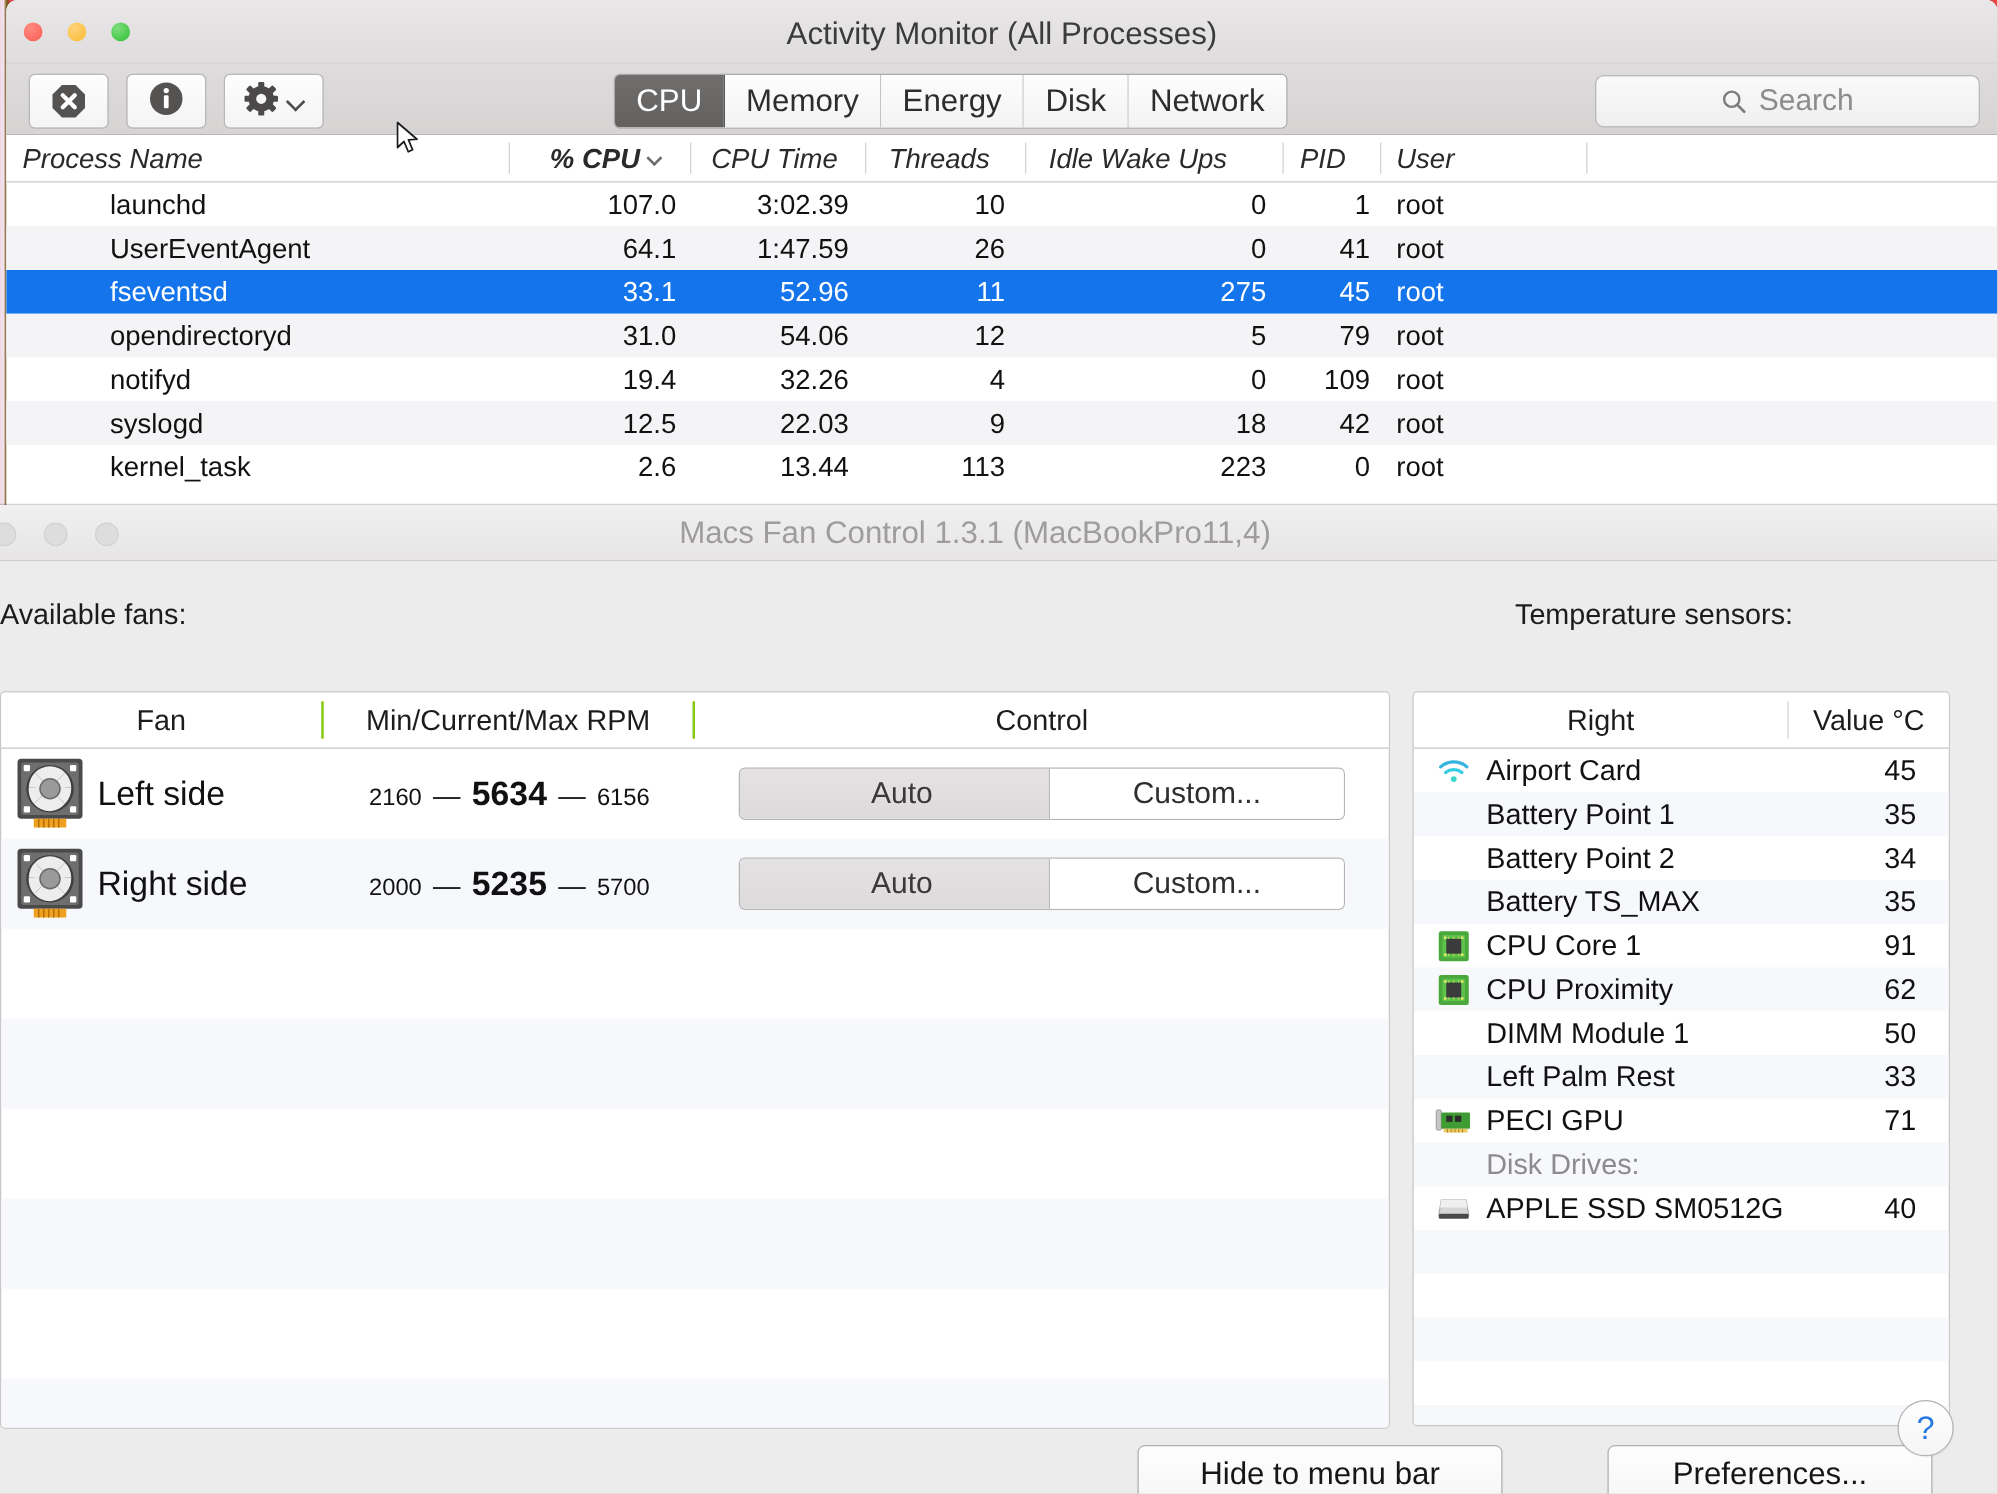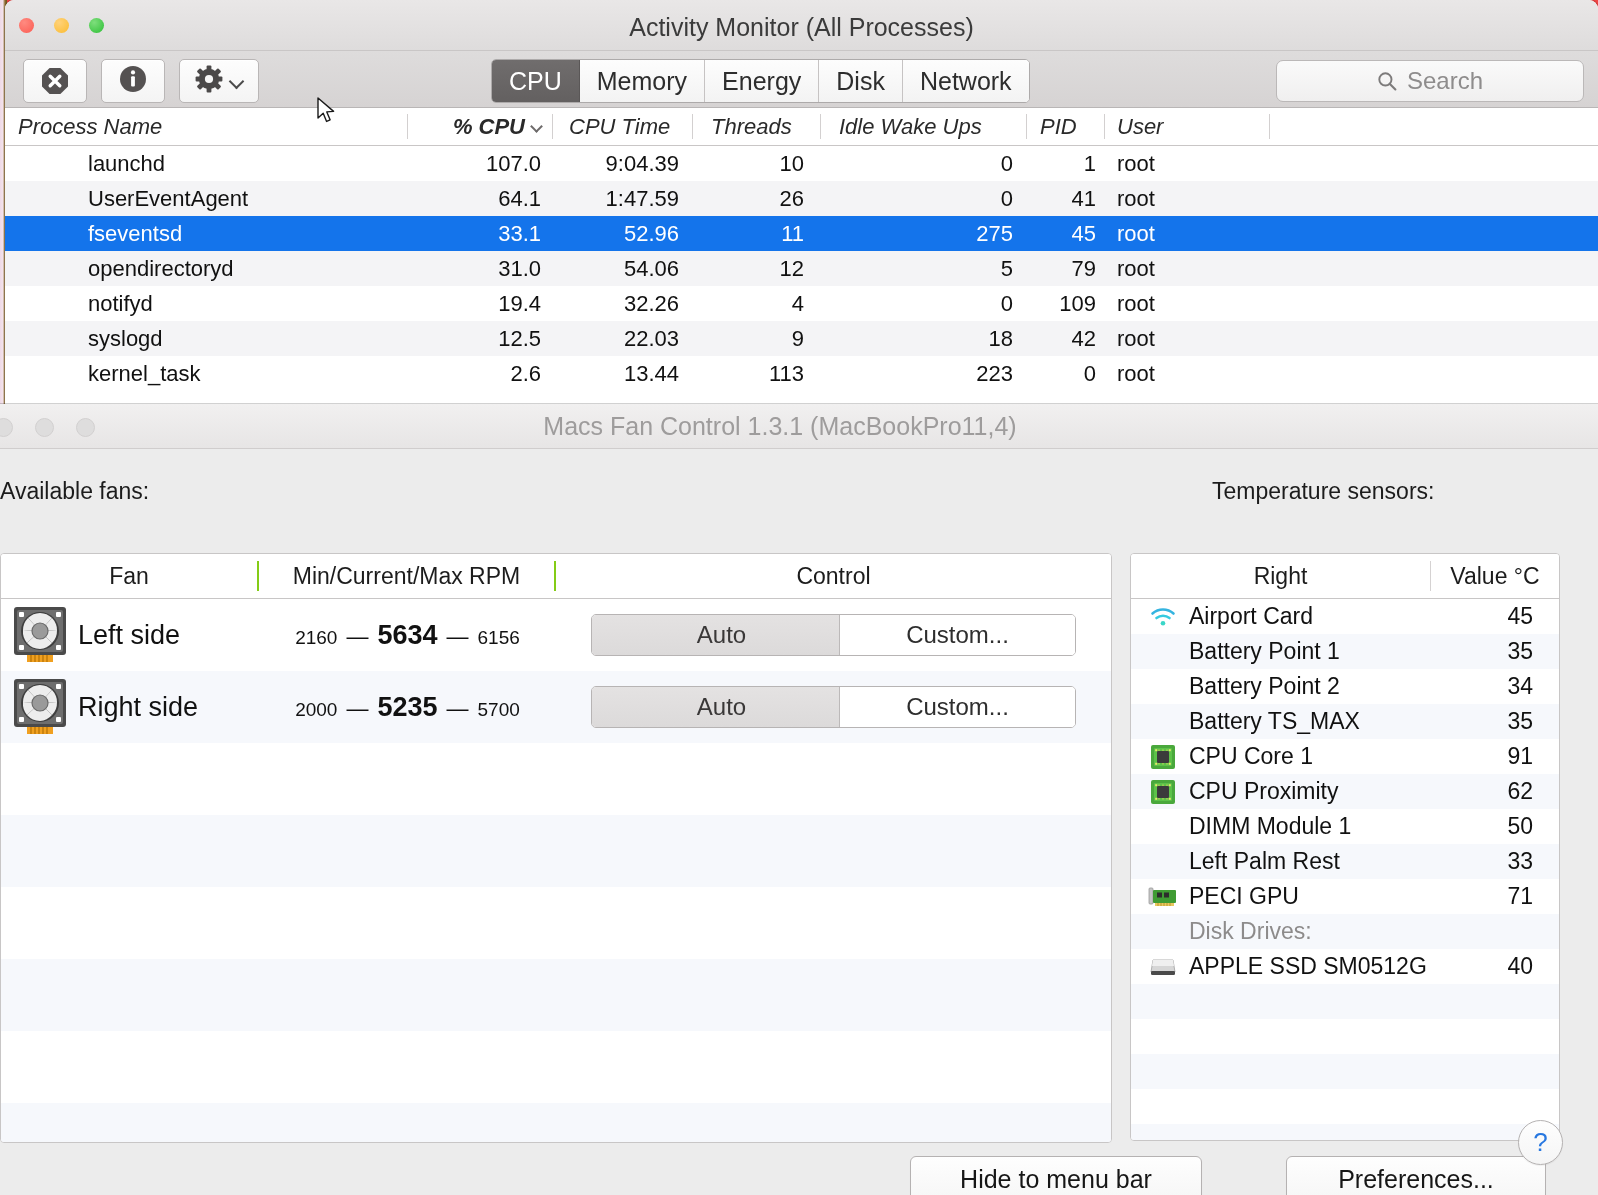--- a/index.html
+++ b/index.html
@@ -170,21 +170,21 @@
   .col-name   { width: 403px; padding-left: 13px; box-sizing: border-box; }
   .col-cpu    { width: 145px; text-align: right; padding-right: 12px; box-sizing: border-box; }
   .col-time   { width: 140px; text-align: right; padding-right: 14px; box-sizing: border-box; }
   .col-thr    { width: 128px; text-align: right; padding-right: 17px; box-sizing: border-box; }
   .col-idle   { width: 206px; text-align: right; padding-right: 14px; box-sizing: border-box; }
   .col-pid    { width: 78px;  text-align: right; padding-right: 9px; box-sizing: border-box; }
   .col-user   { width: 165px; padding-left: 12px; box-sizing: border-box; }
   .col-tail   { flex: 1; }
 
   .pt-header .col-name  { padding-left: 13px; justify-content: flex-start; }
-  .pt-header .col-cpu   { justify-content: flex-end; font-weight: bold; padding-right: 8px; gap: 6px; }
+  .pt-header .col-cpu   { justify-content: flex-end; font-weight: bold; padding-right: 21px; gap: 6px; }
   .pt-header .col-time  { justify-content: flex-start; padding-left: 16px; padding-right: 0; }
   .pt-header .col-thr   { justify-content: flex-start; padding-left: 18px; padding-right: 0; }
   .pt-header .col-idle  { justify-content: flex-start; padding-left: 18px; padding-right: 0; }
   .pt-header .col-pid   { justify-content: flex-start; padding-left: 13px; padding-right: 0; }
   .pt-header .col-user  { justify-content: flex-start; padding-left: 12px; }
 
   .sortchev { width: 13px; height: 10px; position: relative; display:inline-block; }
   .sortchev::before {
     content:""; position:absolute; left: 1px; top: 0px;
     width: 7px; height: 7px;
@@ -463,21 +463,21 @@
       <div class="c col-idle">Idle Wake Ups</div>
       <div class="c col-pid">PID</div>
       <div class="c col-user">User</div>
       <div class="c col-tail"></div>
     </div>
 
     <div>
       <div class="pt-row">
         <div class="col-name row-ind-name">launchd</div>
         <div class="col-cpu">107.0</div>
-        <div class="col-time">9:04.39</div>
+        <div class="col-time">3:02.39</div>
         <div class="col-thr">10</div>
         <div class="col-idle">0</div>
         <div class="col-pid">1</div>
         <div class="col-user">root</div>
         <div class="col-tail"></div>
       </div>
       <div class="pt-row alt">
         <div class="col-name row-ind-name">UserEventAgent</div>
         <div class="col-cpu">64.1</div>
         <div class="col-time">1:47.59</div>

